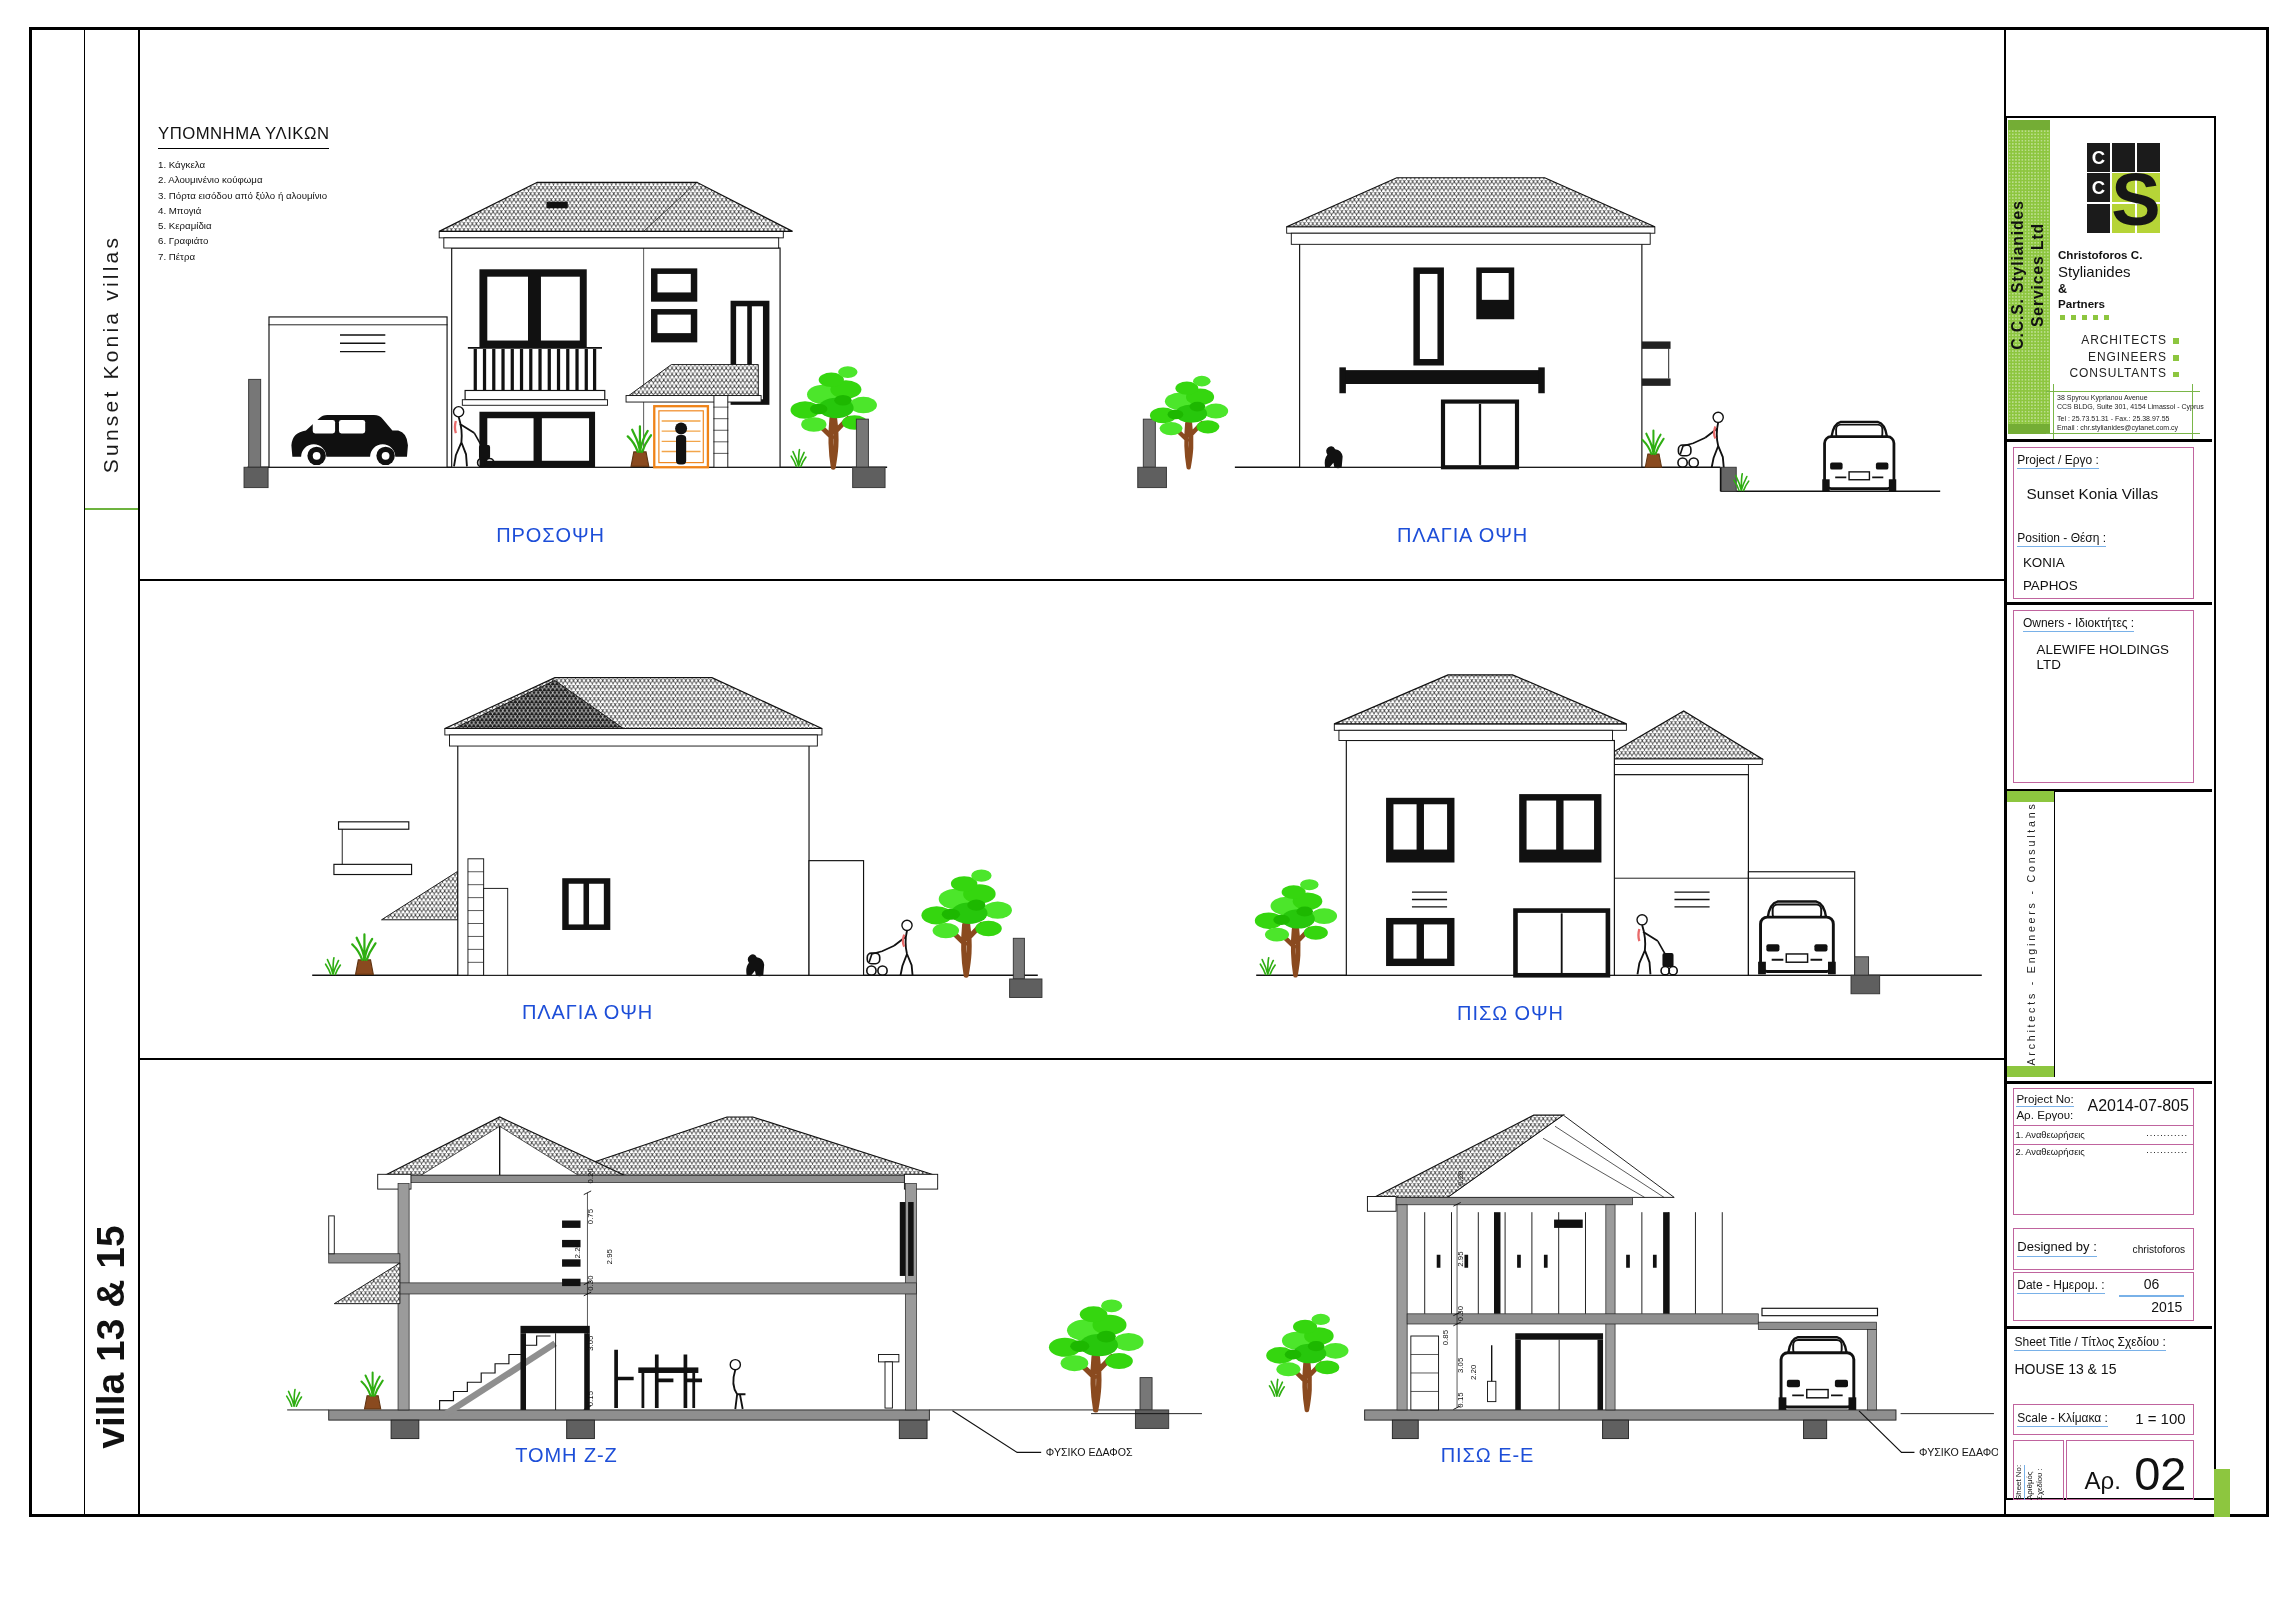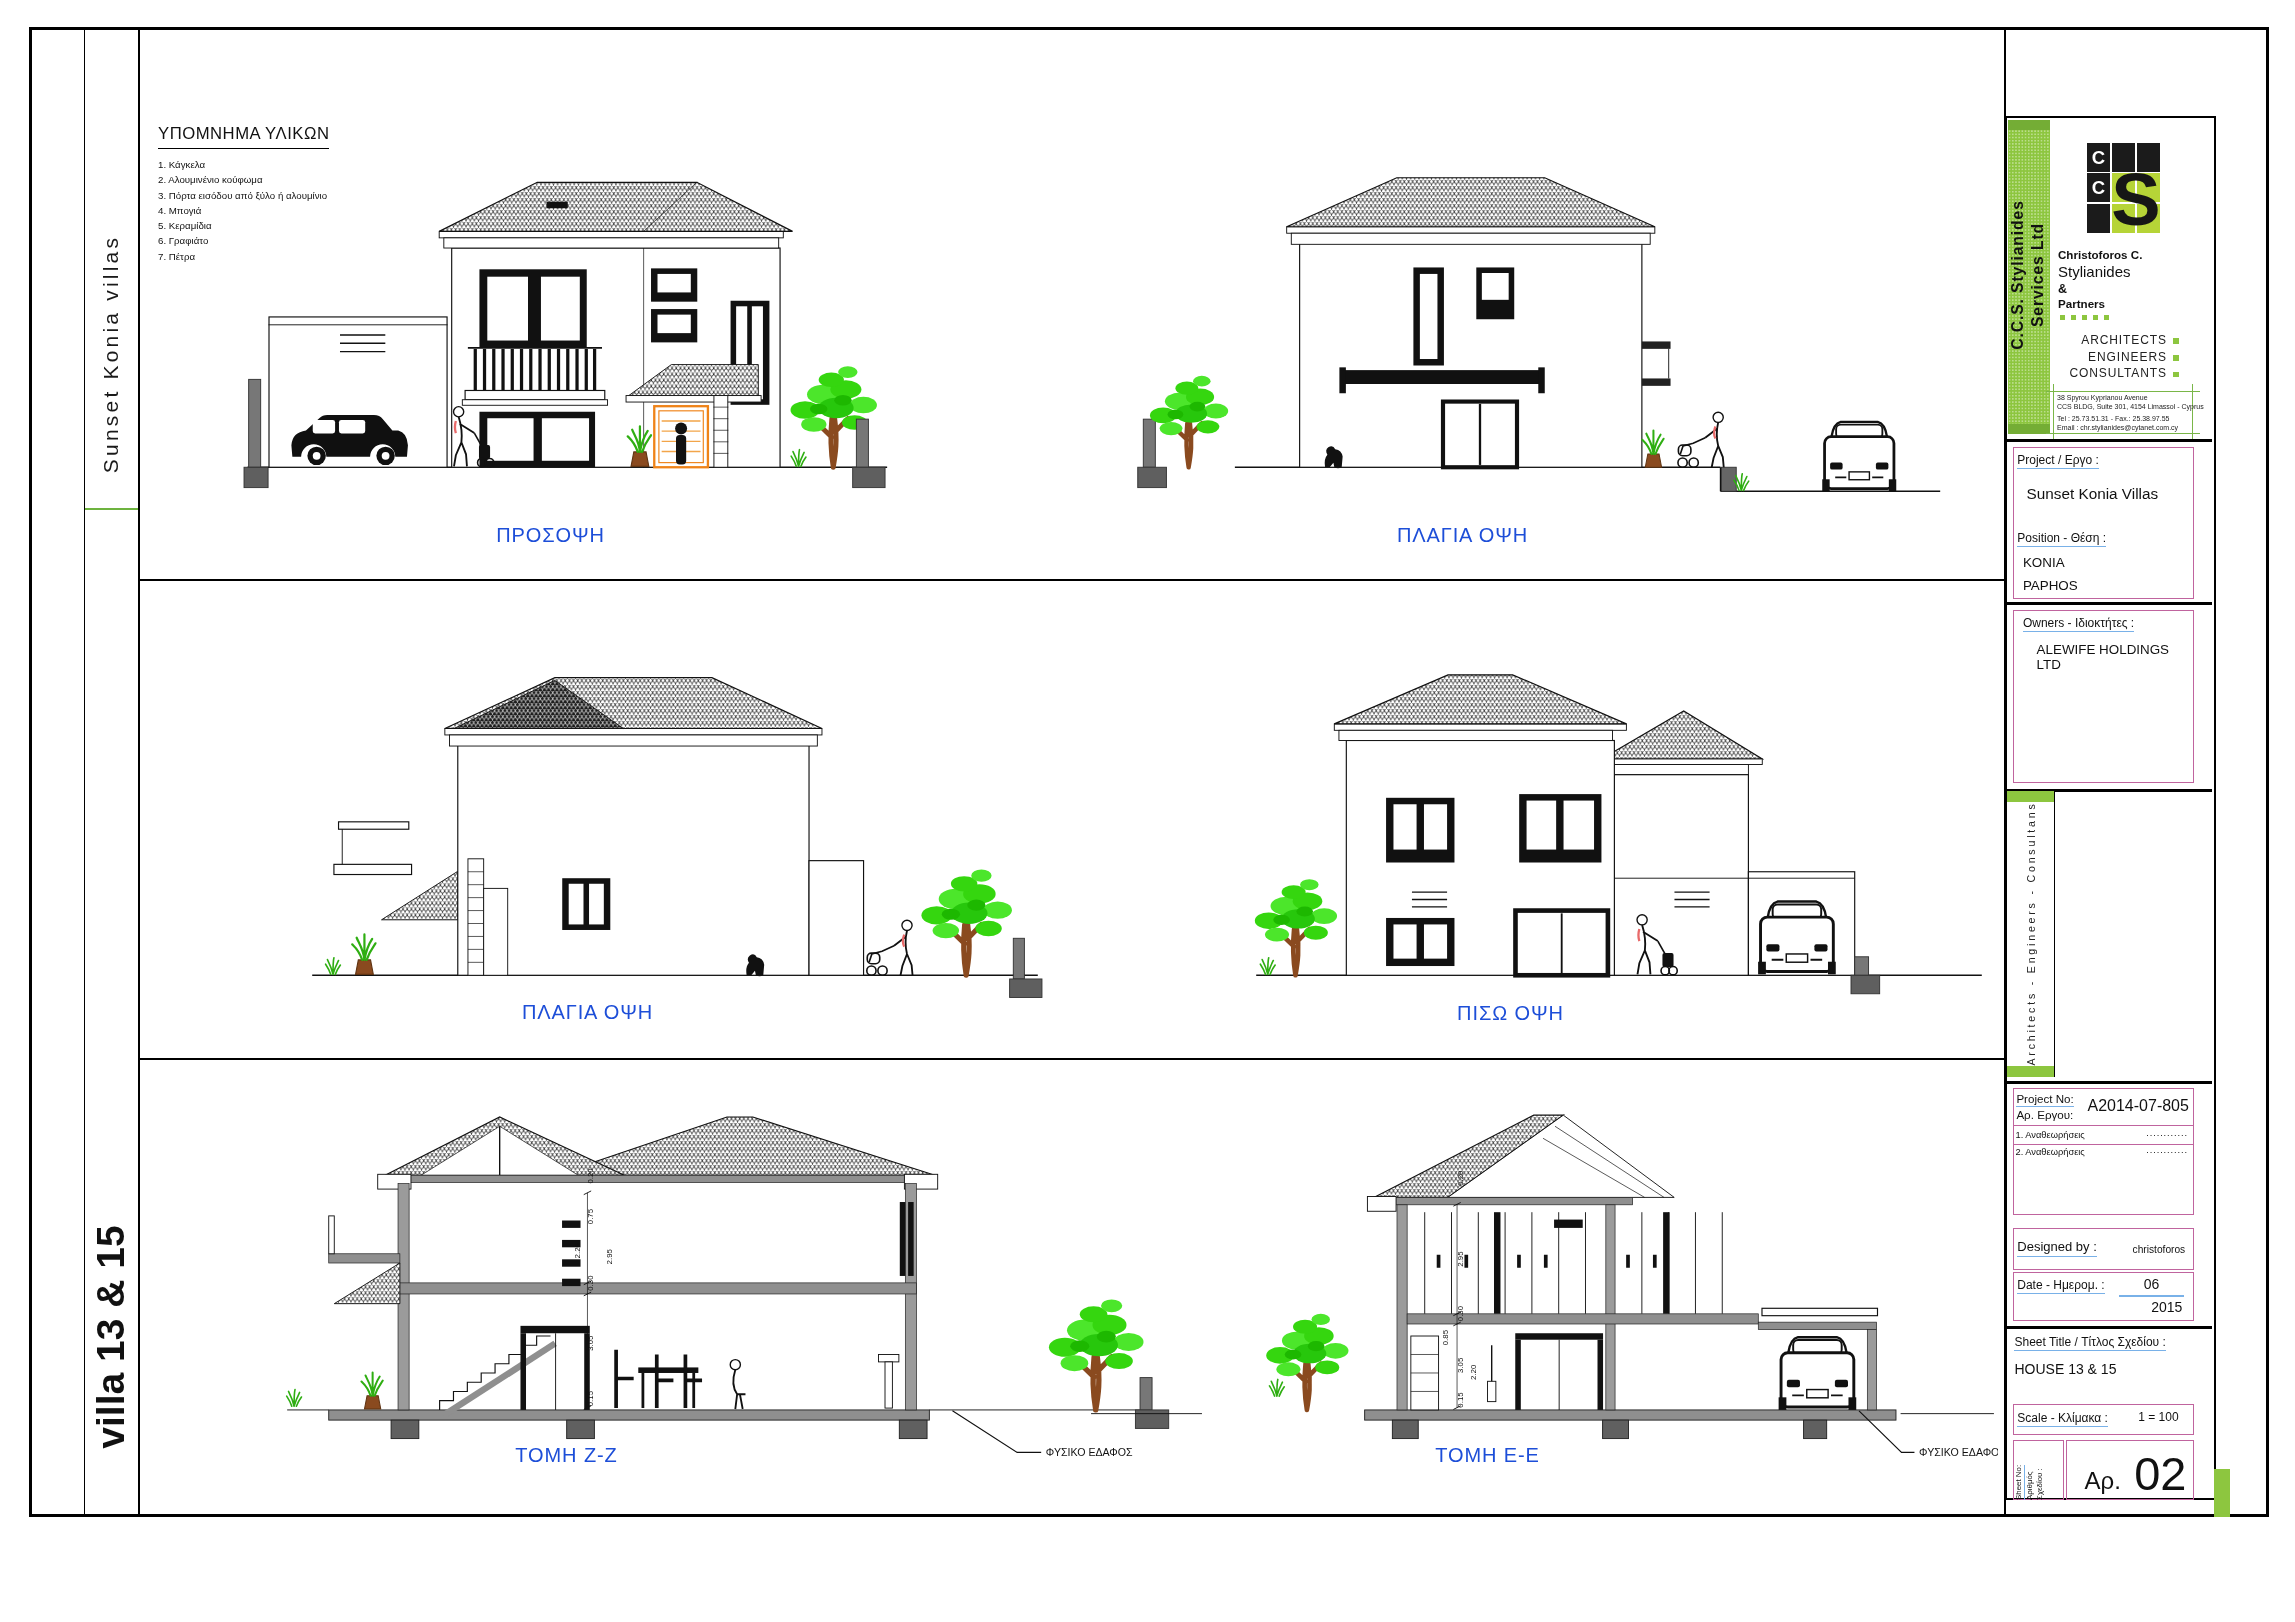--- a/index.html
+++ b/index.html
@@ -388,21 +388,21 @@
       <text transform="rotate(-90 443 655)" x="443" y="655">0.15</text>
     </g>
     <g>
       <path d="M1300 662L1392 752H1420" fill="none" stroke="#111" stroke-width="2.5"></path>
       <text x="1430" y="760" font-size="23" fill="#111">ΦΥΣΙΚΟ ΕΔΑΦΟΣ</text>
     </g>
     <use href="#grass" transform="translate(40,630)"></use>
     <use href="#tree" transform="translate(105,660)"></use>
     <use href="#carRear" transform="translate(1210,660) scale(1.05)"></use>
   </svg>
-  <div class="dwg-label" style="left:1395px;top:1444px;">ΤΟΜΗ E-E</div>
+  <div class="dwg-label" style="left:1395px;top:1444px;">ΠΙΣΩ E-E</div>
 
   <div class="abs" style="left:2005px;top:116px;width:211px;height:1384px;border:2.8px solid #000;box-sizing:border-box;">
 
     <div class="abs" style="left:0.9px;top:2.3px;width:42px;height:314px;background:#8dc63f;
                 background-image:radial-gradient(circle, rgba(255,255,255,.4) 0.6px, transparent 0.7px);background-size:3.2px 3.2px;"></div>
     <div class="abs" style="left:0.9px;top:2.3px;width:42px;height:10.2px;background:#74ad35;"></div>
     <div class="abs" style="left:0.9px;top:306px;width:42px;height:10.2px;background:#74ad35;"></div>
     <div class="abs rot" style="left:-122px;top:136px;width:287px;height:42px;text-align:center;font-size:15.7px;font-weight:bold;letter-spacing:0.9px;line-height:20.4px;">
       <div>C.C.S.  Stylianides</div>
       <div>Services Ltd</div>
@@ -508,21 +508,21 @@
 
     <div class="abs heavy" style="left:0;top:1208px;width:205px;height:2.8px;"></div>
 
     <div class="abs" style="left:5.6px;top:1216px;width:181px;height:65px;">
       <div style="position:absolute;left:1.9px;top:0.9px;font-size:12px;"><span class="ulblue">Sheet  Title  /   Τίτλος Σχεδίου :</span></div>
       <div style="position:absolute;left:1.9px;top:27px;font-size:14px;">HOUSE  13 &amp; 15</div>
     </div>
 
     <div class="pinkbox" style="left:5.6px;top:1286px;width:181px;height:31px;">
       <div style="position:absolute;left:3.7px;top:5.6px;font-size:12px;"><span class="ulblue">Scale - Κλίμακα :</span></div>
-      <div style="position:absolute;right:14px;top:4.6px;font-size:12px;margin-left:44px;">1 = 100</div>
+      <div style="position:absolute;right:7px;top:4.6px;font-size:15px;margin-left:44px;">1 = 100</div>
     </div>
 
     <div class="pinkbox" style="left:5.6px;top:1322px;width:51px;height:60px;">
       <div class="abs rot" style="left:-6px;top:4.6px;width:60px;height:48px;text-align:left;font-size:7.9px;line-height:9.7px;">
         <div><span class="ulblue" style="border-bottom-width:1.4px;padding-bottom:0.5px;">Sheet No:</span></div>
         <div>Αριθμός</div>
         <div>Σχεδίου :</div>
       </div>
     </div>
     <div class="pinkbox" style="left:59px;top:1322px;width:128px;height:60px;">

